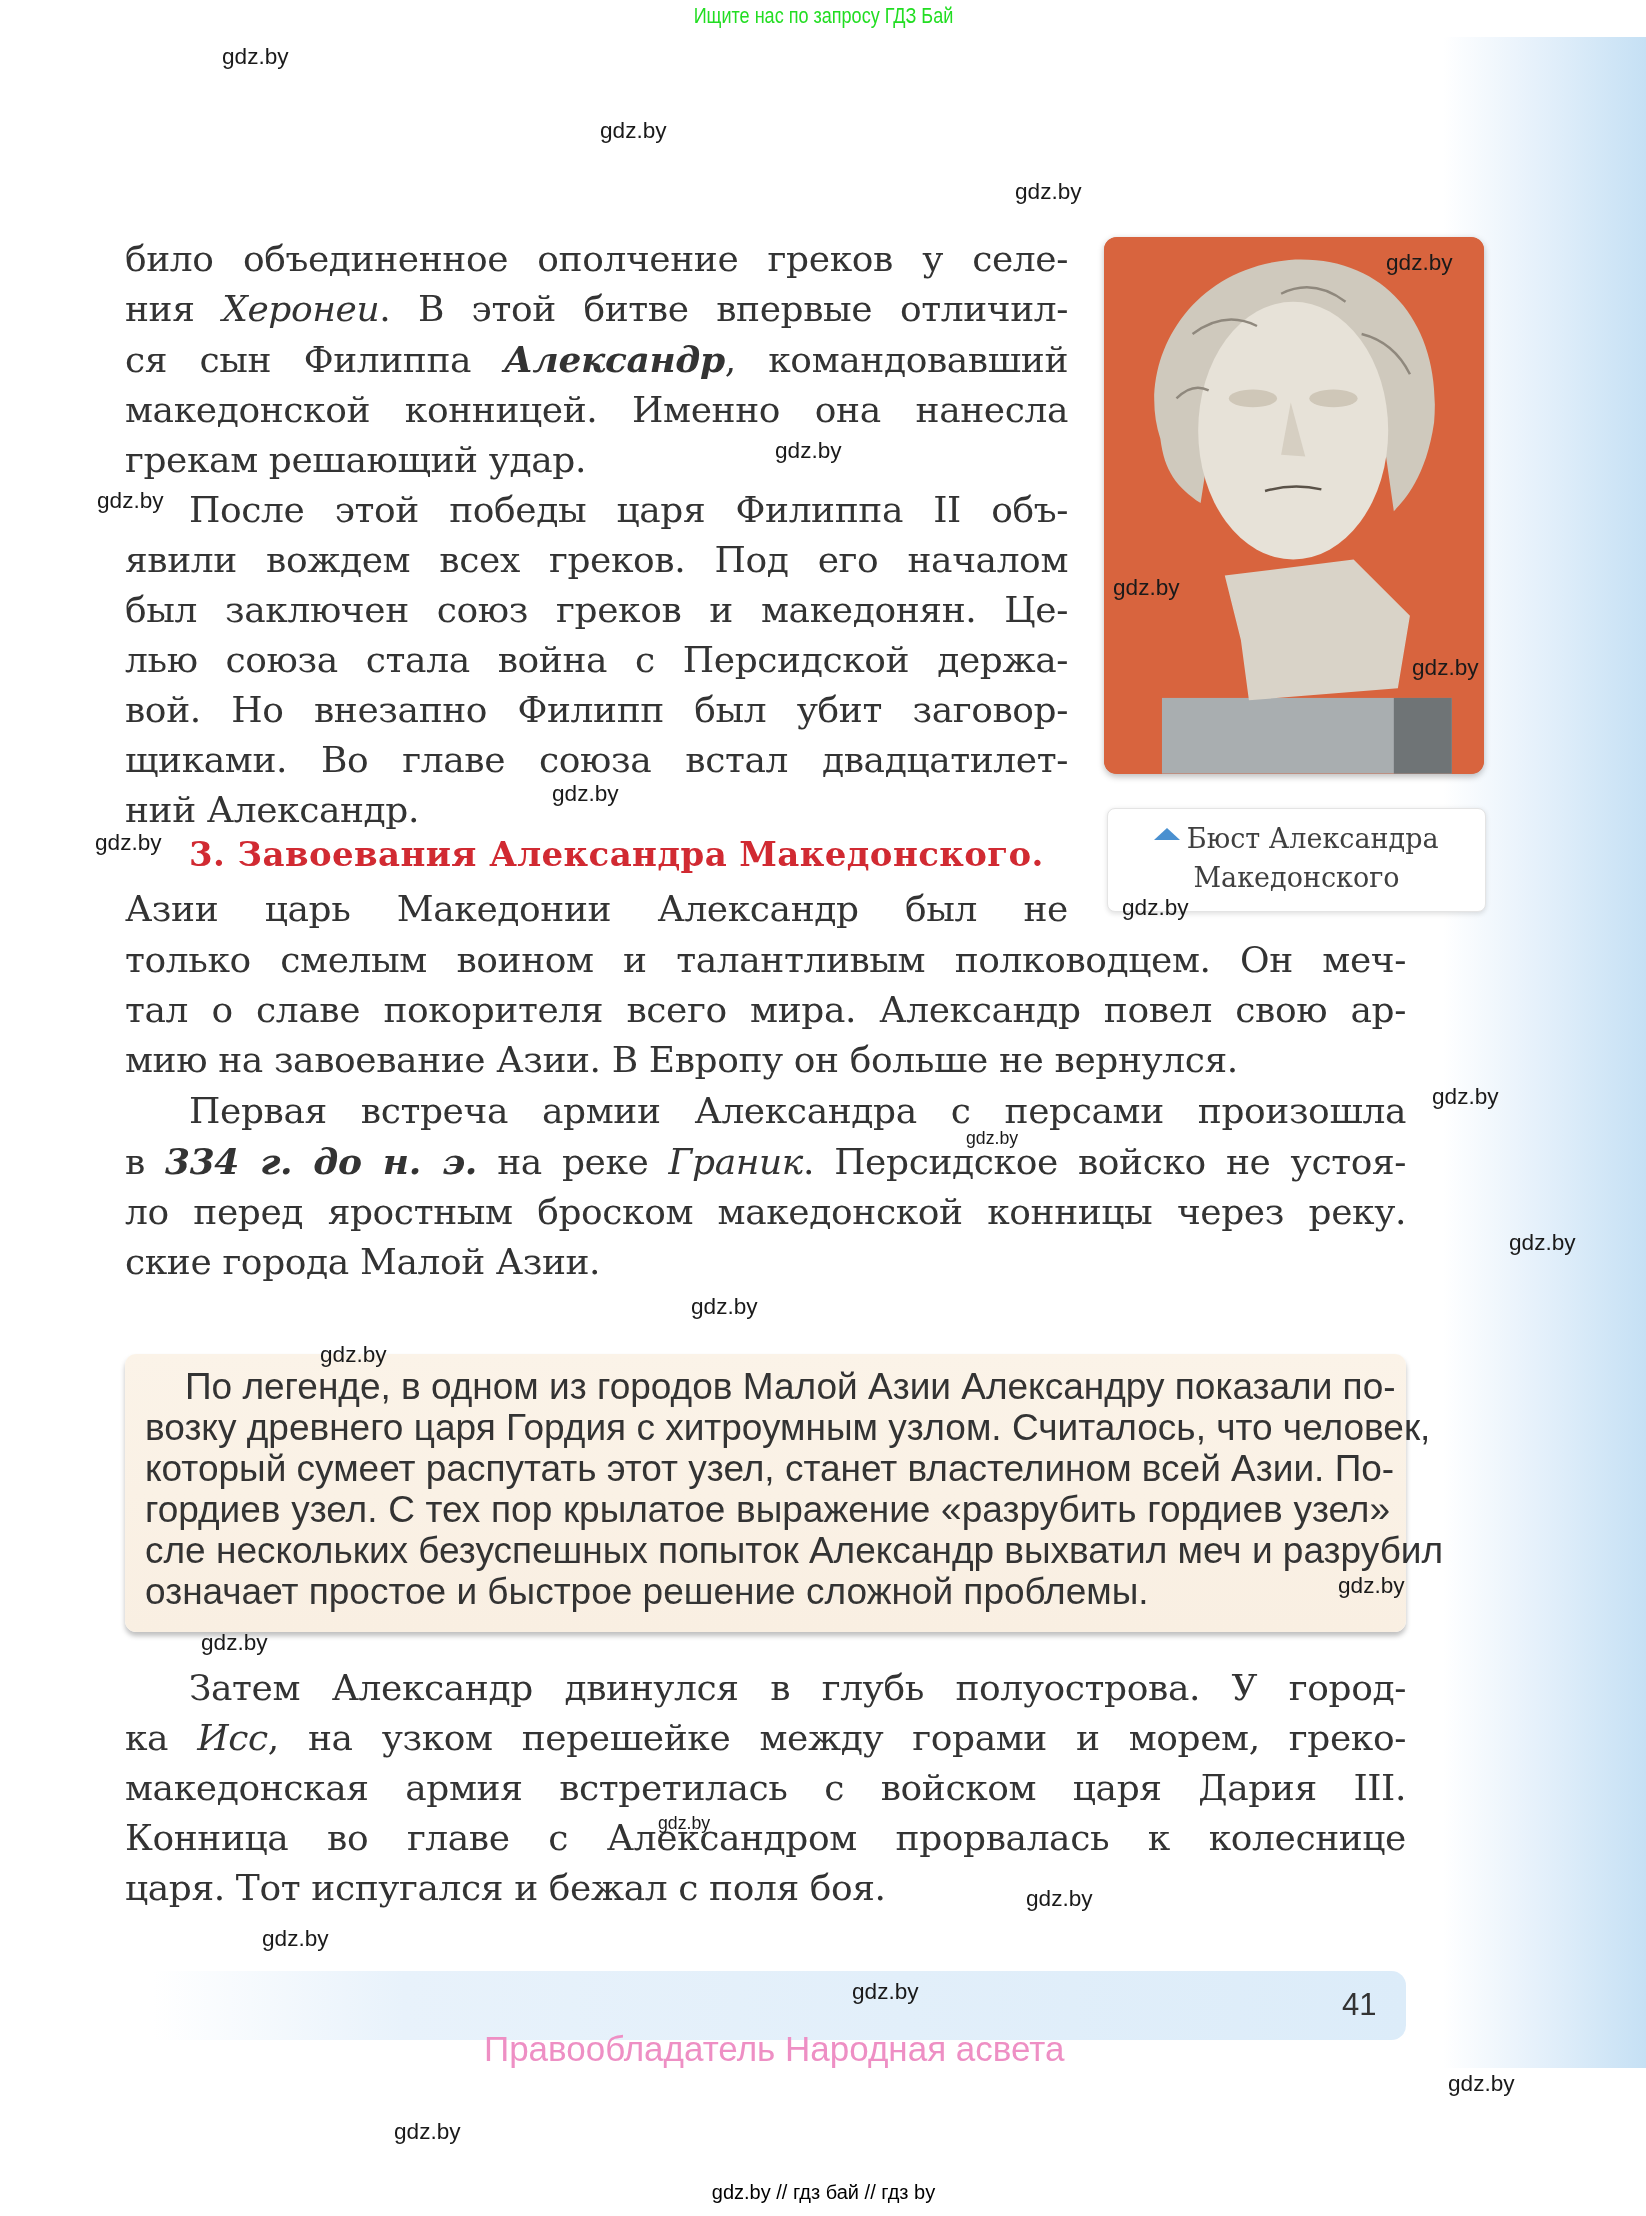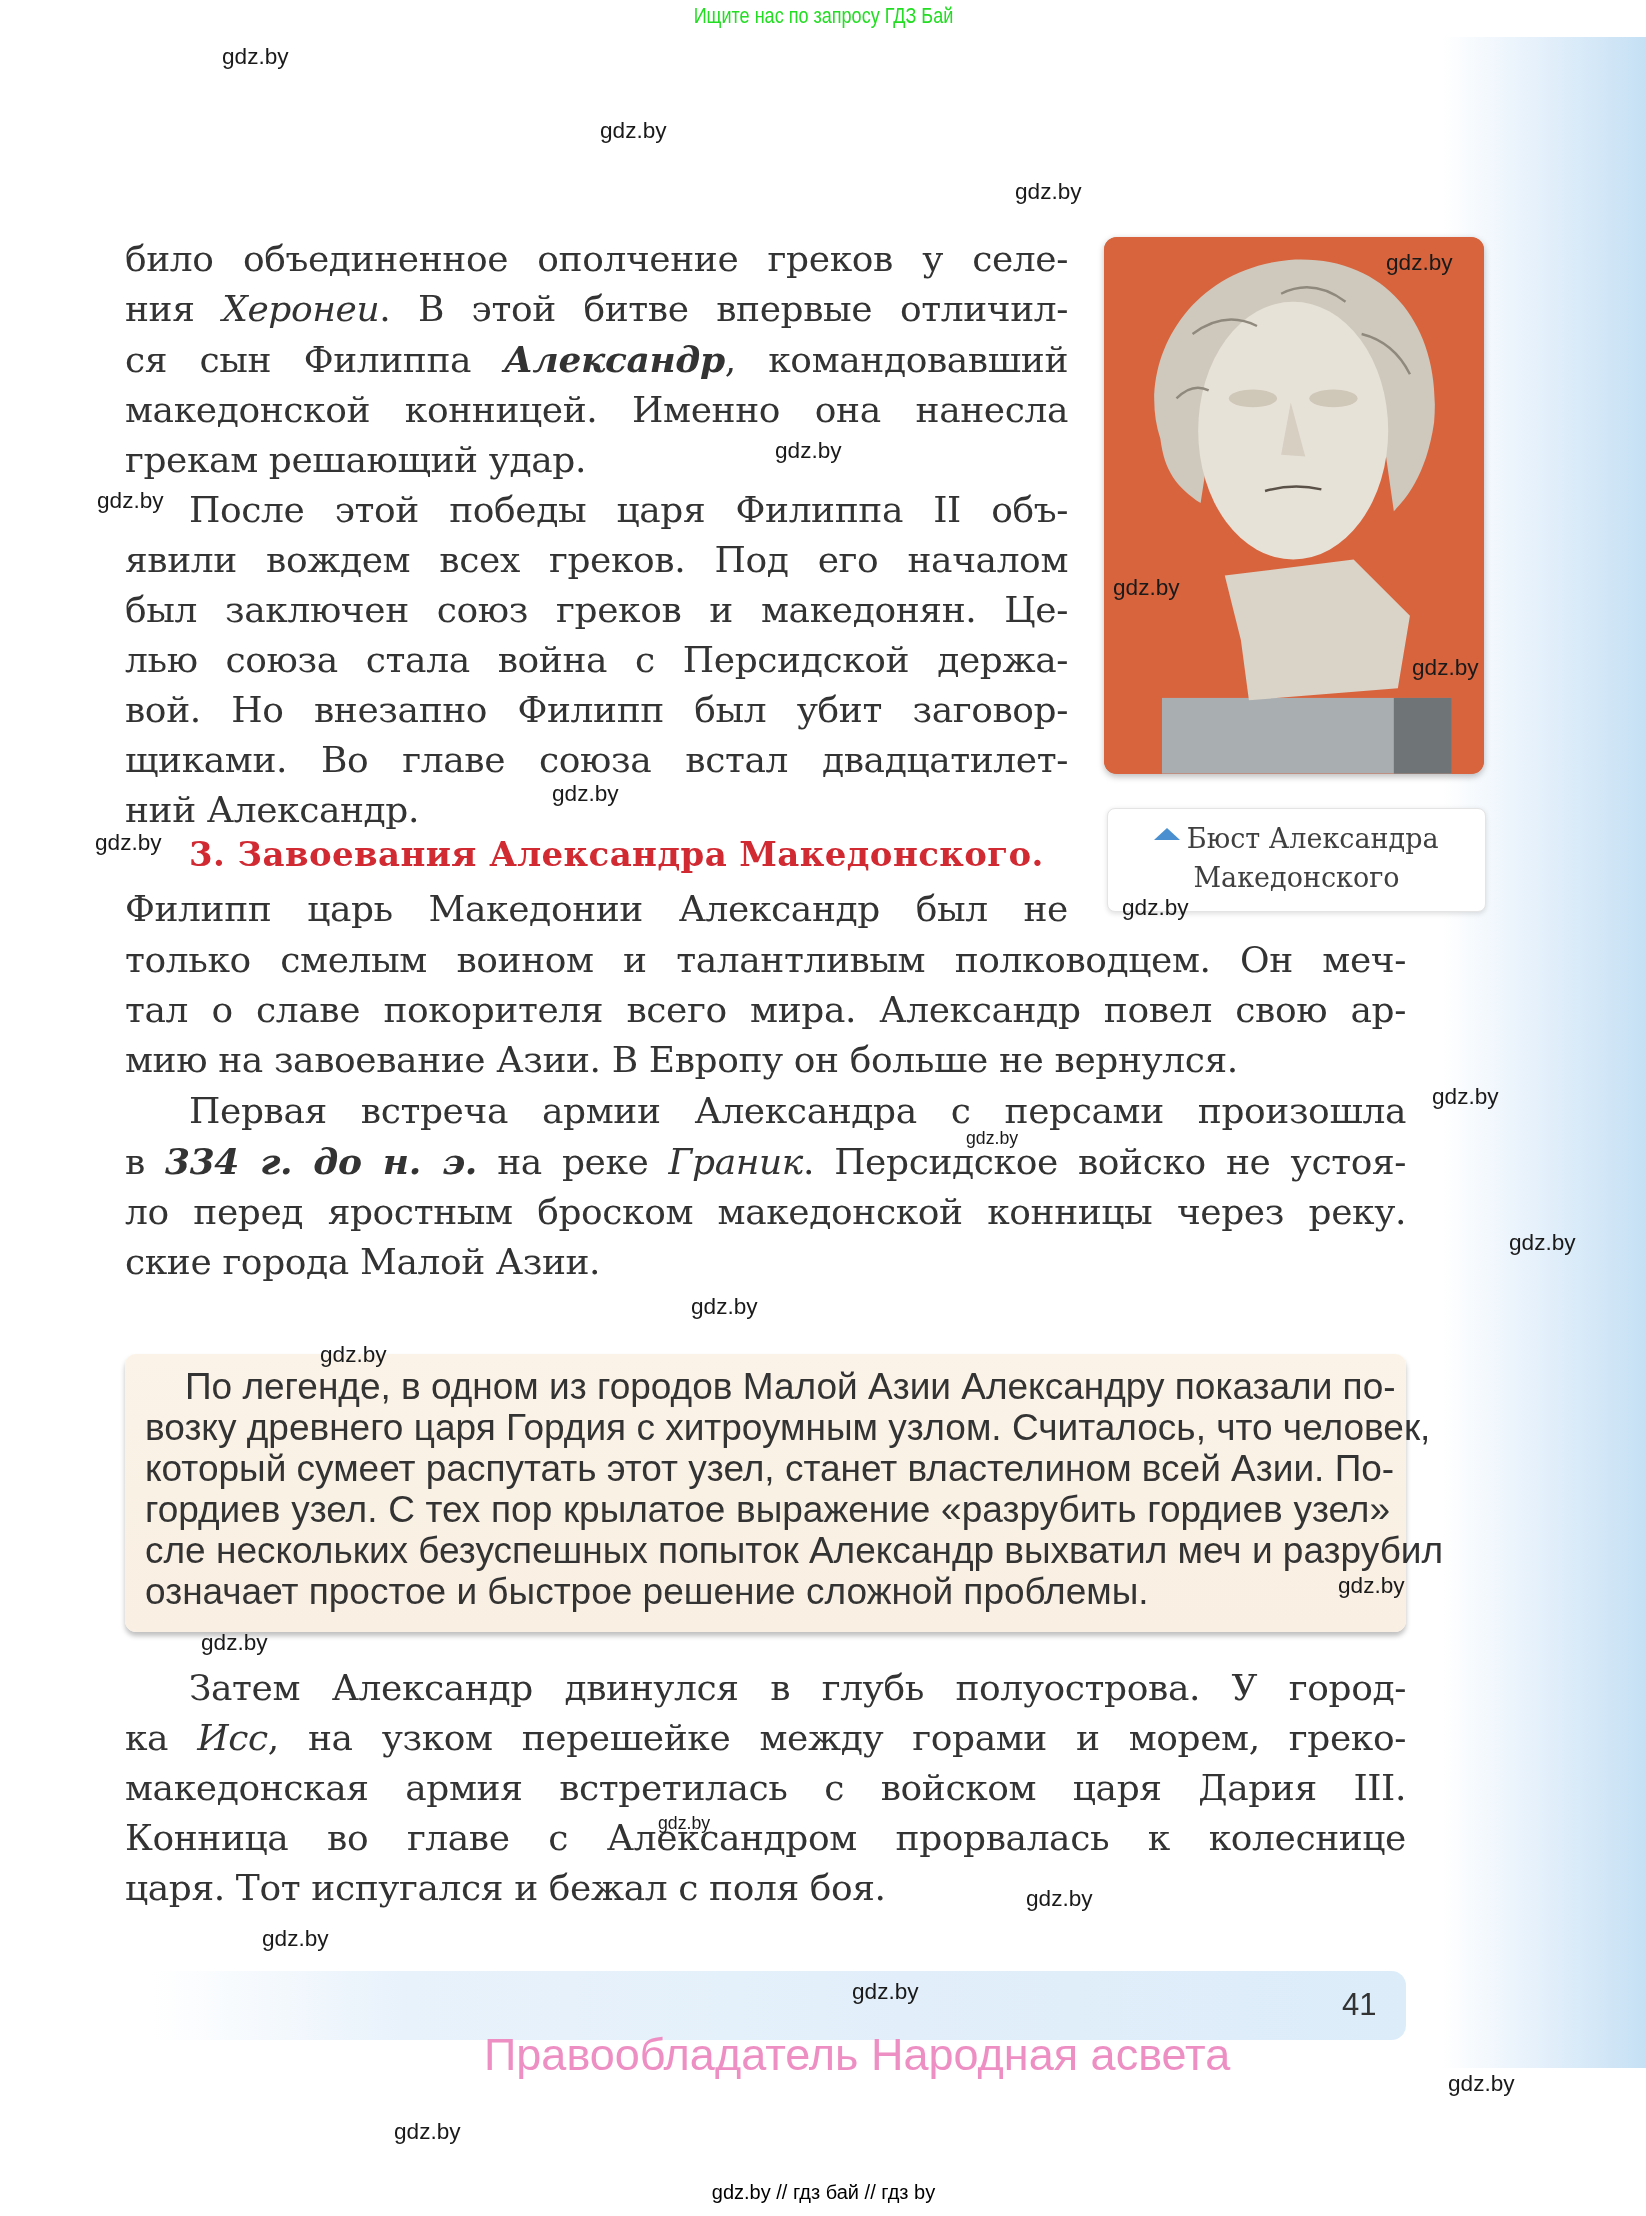--- a/index.html
+++ b/index.html
@@ -70,21 +70,21 @@
     position: absolute; left: 153px; top: 1971px; width: 1253px; height: 69px;
     background: linear-gradient(to right, #ffffff 0%, #e8f2fb 20%, #dcecf9 100%);
     border-radius: 0 14.5px 14.5px 0;
   }
   .page-num {
     position: absolute; left: 1342px; top: 1987px; font-family: "Liberation Sans", sans-serif;
     font-size: 31px; color: #333;
   }
   .copyright {
     position: absolute; left: 484px; top: 2029px; font-family: "Liberation Sans", sans-serif;
-    font-size: 45px; color: #ee8fc4; white-space: nowrap;
+    font-size: 35px; color: #ee8fc4; white-space: nowrap;
   }
   .bottom-links {
     position: absolute; top: 2181px; left: 0; width: 1647px; text-align: center;
     font-family: "Liberation Sans", sans-serif; font-size: 20px; color: #000000;
   }
 </style>
 </head>
 <body>
 
 <div class="right-band"></div>
@@ -105,21 +105,21 @@
   <span class="line">был заключен союз греков и македонян. Це-</span>
   <span class="line">лью союза стала война с Персидской держа-</span>
   <span class="line">вой. Но внезапно Филипп был убит заговор-</span>
   <span class="line">щиками. Во главе союза встал двадцатилет-</span>
   <span class="line last">ний Александр.</span>
 </div>
 
 <div class="heading">3. Завоевания Александра Македонского.</div>
 
 <div class="txt" style="top:884px; width:943px;">
-  <span class="line">Филипп царь Македонии Александр был не</span>
+  <span class="line">Азии царь Македонии Александр был не</span>
 </div>
 <div class="txt" style="top:935px; width:1281px;">
   <span class="line">только смелым воином и талантливым полководцем. Он меч-</span>
   <span class="line">тал о славе покорителя всего мира. Александр повел свою ар-</span>
   <span class="line last">мию на завоевание Азии. В Европу он больше не вернулся.</span>
 </div>
 
 <div class="txt" style="top:1086px; width:1281px;">
   <span class="line indent">Первая встреча армии Александра с персами произошла</span>
   <span class="line"><span>в </span><span class="bi">334 г. до н. э.</span><span> на реке </span><span class="it">Граник</span><span>. Персидское войско не устоя-</span></span>

